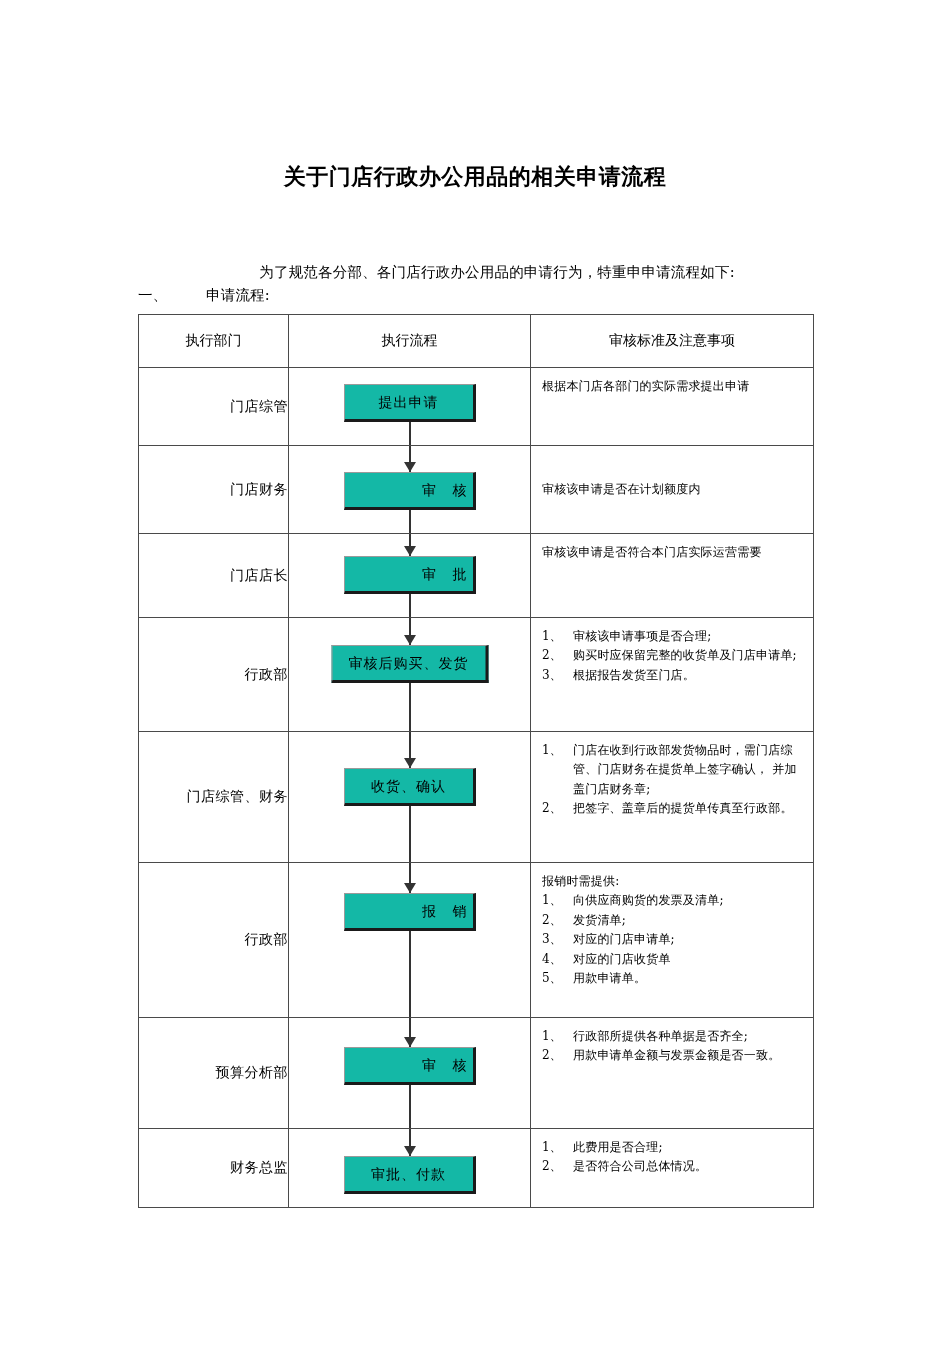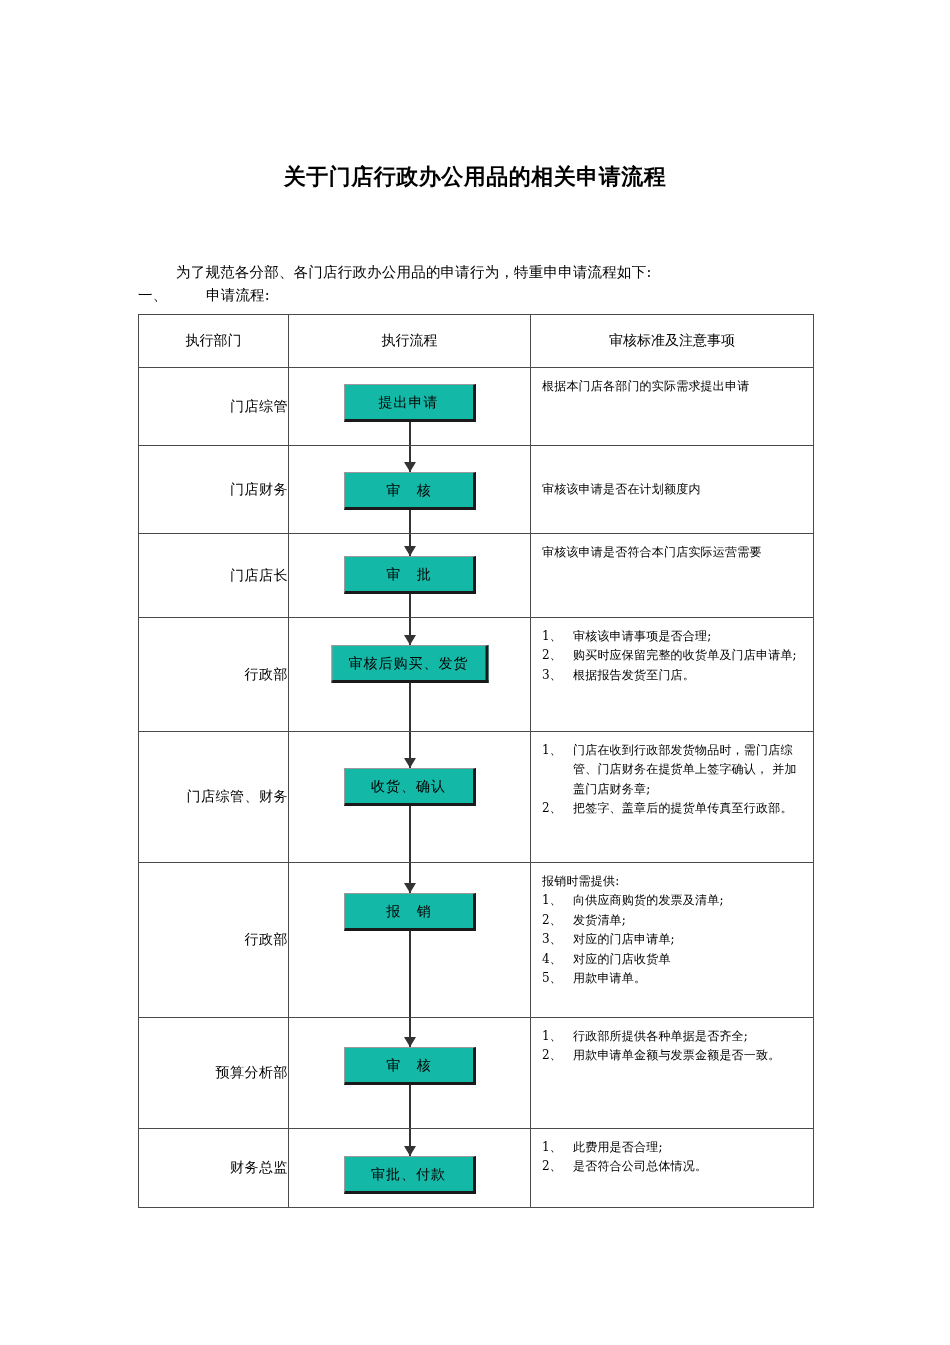--- a/index.html
+++ b/index.html
@@ -37,20 +37,21 @@
 
   
   .intro {
     position: absolute;
     left: 138px;
     top: 248px;
     width: 680px;
     font-size: 14.5px;
     text-indent: 38px;
     letter-spacing: 0.2px;
+    text-align: center;
   }
 
   
   .section-head {
     position: absolute;
     left: 138px;
     top: 286px;
     width: 680px;
     font-size: 14.5px;
     letter-spacing: 0.2px;
@@ -139,21 +140,21 @@
     border-bottom: 3px solid #1a1a1a;
     text-align: center;
     line-height: 34px;
     height: 38px;
     font-size: 14px;
     letter-spacing: 1px;
     z-index: 2;
   }
   .proc-box.w-normal { width: 132px; }
   .proc-box.w-wide   { width: 157px; }
-  .proc-box.spaced   { letter-spacing: 6px; text-indent: 6px; }
+  .proc-box.spaced   { letter-spacing: 6px; text-indent: 6px; text-align: right; }
 
   
   td.notes {
     padding: 9px 8px 9px 11px;
     vertical-align: top;
     font-size: 12px;
     line-height: 1.62;
     letter-spacing: 0.2px;
   }
   td.notes.mid { vertical-align: middle; }

